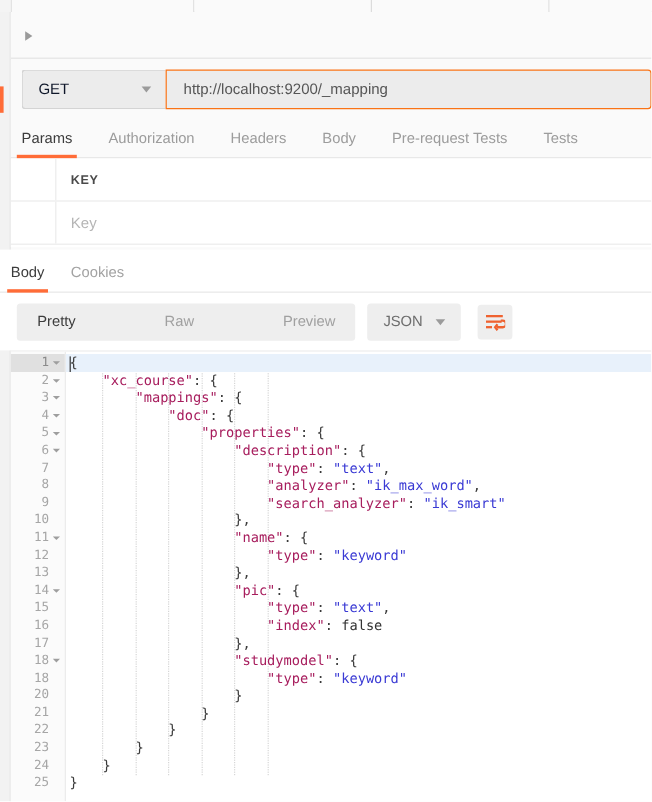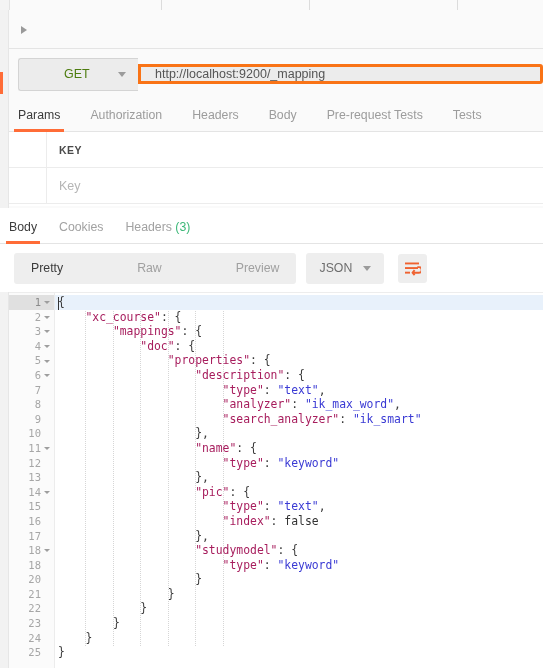--- a/index.html
+++ b/index.html
@@ -72,31 +72,31 @@
   .methodbox {
     width: 120px; height: 33px;
     background: #ececec;
     border: 1px solid #d4d4d4;
     border-right: none;
     border-radius: 3px 0 0 3px;
     display: flex; align-items: center;
     justify-content: space-between;
     padding: 0 12px 0 13px;
   }
-  .methodbox .mlabel { font-size: 12.5px; color: #4d7c0f; margin-left: 32px; }
+  .methodbox .mlabel { font-size: 12.5px; color: #0f172a; }
   .caret {
     width: 0; height: 0;
     border-top: 5px solid #9b9b9b;
     border-left: 4.5px solid transparent;
     border-right: 4.5px solid transparent;
   }
   .urlbox {
-    flex: 1; height: 20px;
+    flex: 1; height: 33px;
     background: #ececec;
-    border: 3px solid #f97316;
+    border: 1px solid #f97316;
     border-radius: 0 3px 3px 0;
     display: flex; align-items: center;
     padding-left: 14px;
     overflow: hidden;
   }
   .urlbox .utext { font-size: 12.5px; color: #555555; white-space: nowrap; }
 
   
   .reqtabs {
     position: absolute; top: 98px; left: 9px; right: 0; height: 34px;
@@ -295,21 +295,20 @@
       <div class="cbcol"></div>
       <div class="keycol">
         <span class="phold">Key</span>
       </div>
     </div>
   </div>
 
   <div class="restabs" id="restabs">
       <div class="stab active"><span>Body</span></div>
       <div class="stab"><span>Cookies</span></div>
-      <div class="stab"><span>Headers</span><span class="badge-count"> (3)</span></div>
     </div>
 
   <div class="vtools">
     <div class="segbox" id="segbox">
         <span class="seg active">Pretty</span>
         <span class="seg">Raw</span>
         <span class="seg">Preview</span>
       </div>
     <div class="fmtbox">
       <span class="ftext">JSON</span>

